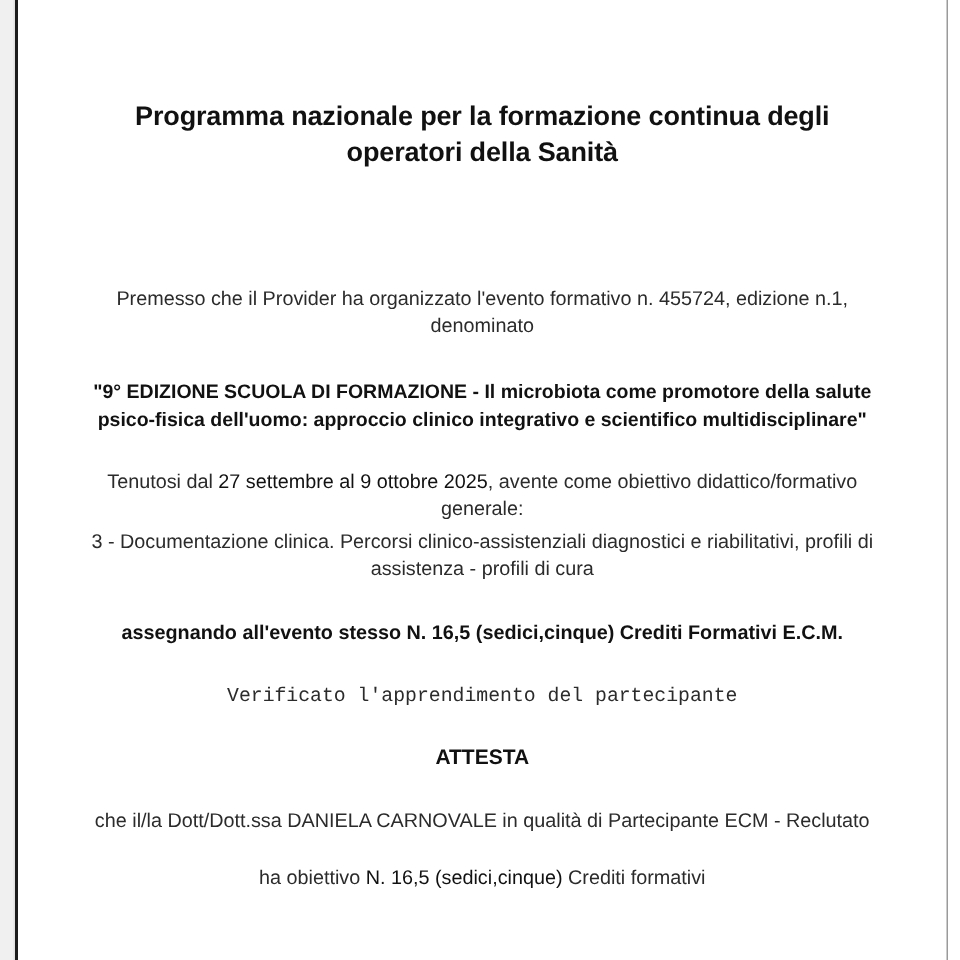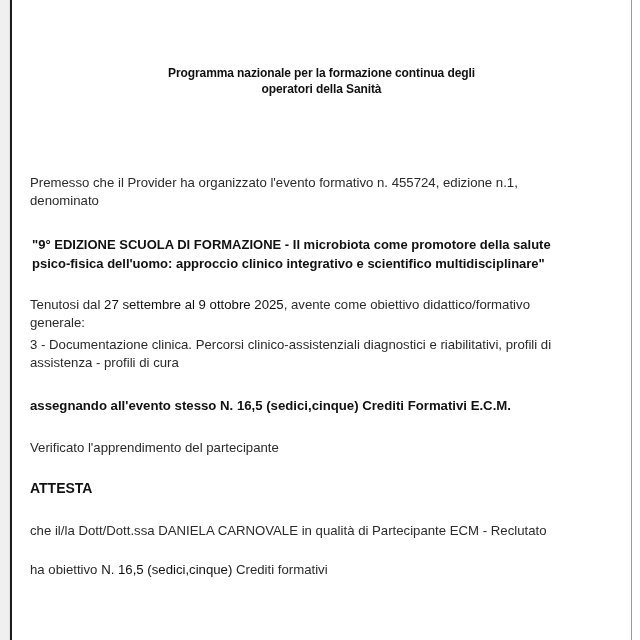--- a/index.html
+++ b/index.html
@@ -40,47 +40,48 @@
     box-sizing: border-box;
     overflow: hidden;
   }
 
   .page-inner {
     padding: 0 18px;
   }
 
   .doc-title {
     text-align: center;
-    font-size: 12px;
+    font-size: 18px;
     font-weight: bold;
     line-height: 1.32;
     margin: 66px 26px 0 26px;
     letter-spacing: -0.1px;
   }
 
   .block {
+    text-align: center;
     font-size: 13.2px;
     line-height: 1.38;
     color: #2b2b2b;
   }
 
   .block.bold {
     font-weight: bold;
     color: #111111;
   }
 
   b { font-weight: normal; color: #111111; }
 
   
   .sp-premesso      { margin-top: 76px; }
   .sp-course-title  { margin-top: 26px; }
   .sp-dates         { margin-top: 22px; }
   .sp-objective     { margin-top: 4px; }
   .sp-credits       { margin-top: 24px; }
-  .sp-verified      { margin-top: 24px; }
+  .sp-verified      { margin-top: 24px; font-family: Liberation Mono, monospace; }
   .sp-attesta       { margin-top: 22px; font-size: 14px; }
   .sp-participant   { margin-top: 24px; }
   .sp-fiscal        { margin-top: 20px; }
   .sp-achieved      { margin-top: 20px; }
 
   .course-title {
     font-size: 13px;
     line-height: 1.45;
     padding: 0 2px;
   }

